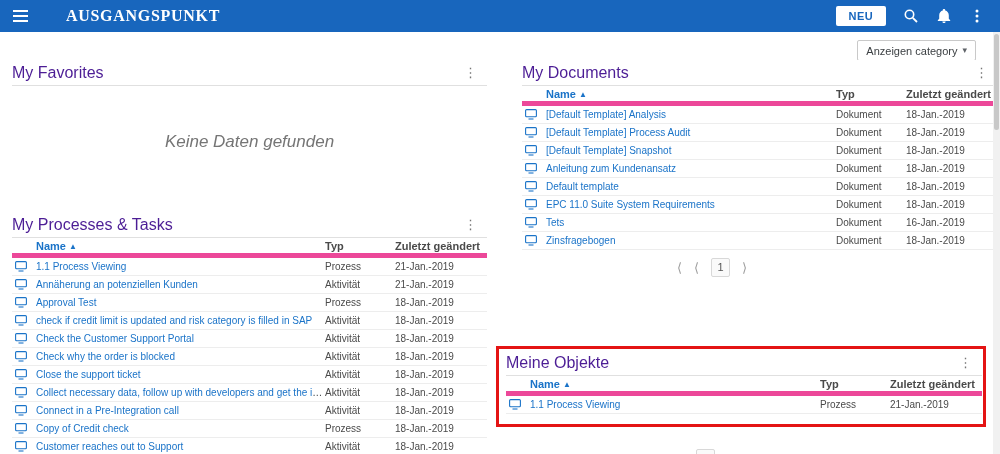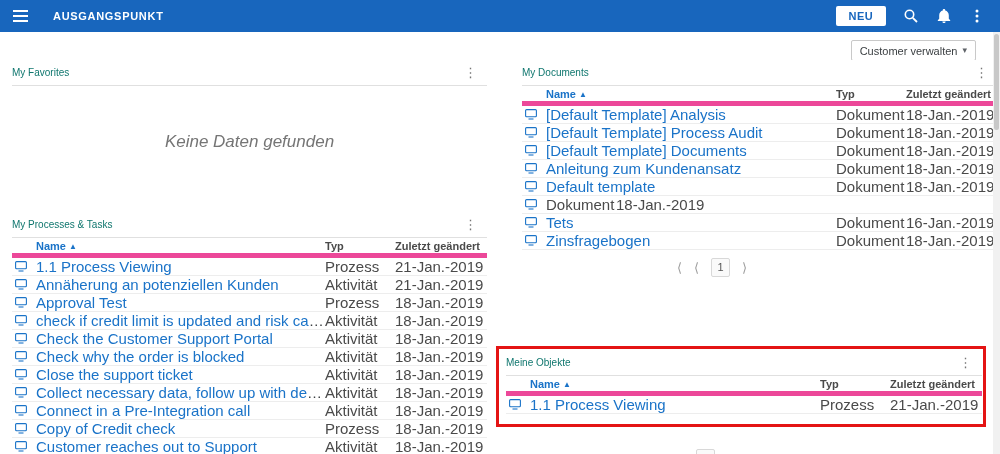--- a/index.html
+++ b/index.html
@@ -12,21 +12,21 @@
   }
 
   
   .app-header {
     position: absolute; top: 0; left: 0; width: 1000px; height: 32px;
     background: #1866bd; display: flex; align-items: center; color: #fff;
     z-index: 5;
   }
   .hamburger { margin-left: 13px; cursor: pointer; display: flex; flex-direction: column; gap: 3px; }
   .hamburger i { display: block; width: 15px; height: 2px; background: #fff; }
-  .app-title { margin-left: 25px; font-size: 11px; font-weight: bold; letter-spacing: .7px; }
+  .app-title { margin-left: 38px; font-size: 16px; font-weight: bold; letter-spacing: .7px; font-family: Liberation Serif, serif; }
   .header-right { margin-left: auto; display: flex; align-items: center; gap: 17px; margin-right: 15px; }
   .neu-btn {
     background: #fff; color: #1866bd; border: none; border-radius: 2px;
     font-family: inherit; font-size: 11px; font-weight: bold; letter-spacing: .4px;
     padding: 4px 13px; cursor: pointer; line-height: 12px;
   }
   .hicon { width: 16px; height: 16px; display: block; cursor: pointer; }
 
   
   .manage-views {
@@ -36,42 +36,42 @@
     padding: 0 8px; cursor: pointer; display: flex; align-items: center; gap: 5px;
   }
   .chev { font-size: 9px; color: #5f6368; line-height: 1; }
 
   
   .panel { position: absolute; background: #fff; }
   .panel-head {
     display: flex; align-items: center; justify-content: space-between;
     height: 26px; border-bottom: 1px solid #e0e0e0; padding-right: 6px;
   }
-  .panel-title { font-size: 10px; color: #0f766e; }
+  .panel-title { font-size: 16px; color: #4c1d95; }
   .kebab { color: #757575; font-size: 13px; cursor: pointer; padding: 0 4px; line-height: 1; }
 
   #favorites-panel { left: 12px; top: 60px; width: 475px; height: 140px; }
   #processes-panel { left: 12px; top: 212px; width: 475px; height: 242px; overflow: hidden; }
   #documents-panel { left: 522px; top: 60px; width: 476px; }
   #objects-panel   { left: 506px; top: 350px; width: 476px; }
 
   .empty-state {
     height: 112px; display: flex; align-items: center; justify-content: center;
     font-style: italic; font-size: 17px; color: #757575;
   }
 
   
   .thead {
     display: flex; align-items: center; height: 20px;
     border-bottom: 5px solid #ec4899;
     font-size: 11px; font-weight: bold; color: #1a73c8;
   }
   .trow {
     display: flex; align-items: center; height: 18px;
-    border-bottom: 1px solid #ededed; font-size: 15px; cursor: pointer;
+    border-bottom: 1px solid #ededed; font-size: 10px; cursor: pointer;
   }
   .c-icon { width: 24px; display: flex; align-items: center; padding-left: 3px; flex: none; }
   .c-name { flex: 1; min-width: 0; white-space: nowrap; overflow: hidden; text-overflow: ellipsis; }
   .c-typ  { width: 70px; flex: none; color: #4a4a4a; }
   .c-date { width: 92px; flex: none; text-align: left; color: #4a4a4a; padding-right: 2px; }
   a.row-link { color: #1a73c8; text-decoration: none; }
   .sort-arrow { font-size: 8px; margin-left: 3px; vertical-align: 1px; }
   .model-icon { width: 12px; height: 11px; display: block; }
 
   
@@ -127,21 +127,21 @@
     </svg>
     <svg class="hicon" viewBox="0 0 16 16">
       <circle cx="8" cy="3" r="1.5" fill="#fff"></circle>
         <circle cx="8" cy="8" r="1.5" fill="#fff"></circle>
         <circle cx="8" cy="13" r="1.5" fill="#fff"></circle>
     </svg>
   </div>
 </div>
 
 <button class="manage-views">
-  <span>Customer verwalten</span>
+  <span>Anzeigen category</span>
   <span class="chev">▾</span>
 </button>
 
 <div class="panel" id="favorites-panel">
   <div class="panel-head">
     <span class="panel-title">My Favorites</span>
     <span class="kebab">⋮</span>
   </div>
   <div class="empty-state">Keine Daten gefunden</div>
 </div>
@@ -330,21 +330,21 @@
         <span class="c-date">18-Jan.-2019</span>
       </div>
 
       <div class="trow">
         <span class="c-icon">
           <svg class="model-icon" viewBox="0 0 12 11">
             <rect x="0.6" y="0.6" width="10.8" height="7.2" rx="1" fill="none" stroke="#1a73c8" stroke-width="1.1"></rect>
             <line x1="3.5" y1="10" x2="8.5" y2="10" stroke="#1a73c8" stroke-width="1.1"></line>
           </svg>
         </span>
-        <span class="c-name"><a href="#" class="row-link">[Default Template] Documents</a></span>
+        <span class="c-name"><a href="#" class="row-link">[Default Template] Snapshot</a></span>
         <span class="c-typ">Dokument</span>
         <span class="c-date">18-Jan.-2019</span>
       </div>
 
       <div class="trow">
         <span class="c-icon">
           <svg class="model-icon" viewBox="0 0 12 11">
             <rect x="0.6" y="0.6" width="10.8" height="7.2" rx="1" fill="none" stroke="#1a73c8" stroke-width="1.1"></rect>
             <line x1="3.5" y1="10" x2="8.5" y2="10" stroke="#1a73c8" stroke-width="1.1"></line>
           </svg>
@@ -366,20 +366,21 @@
         <span class="c-date">18-Jan.-2019</span>
       </div>
 
       <div class="trow">
         <span class="c-icon">
           <svg class="model-icon" viewBox="0 0 12 11">
             <rect x="0.6" y="0.6" width="10.8" height="7.2" rx="1" fill="none" stroke="#1a73c8" stroke-width="1.1"></rect>
             <line x1="3.5" y1="10" x2="8.5" y2="10" stroke="#1a73c8" stroke-width="1.1"></line>
           </svg>
         </span>
+        <span class="c-name"><a href="#" class="row-link">EPC 11.0 Suite System Requirements</a></span>
         <span class="c-typ">Dokument</span>
         <span class="c-date">18-Jan.-2019</span>
       </div>
 
       <div class="trow">
         <span class="c-icon">
           <svg class="model-icon" viewBox="0 0 12 11">
             <rect x="0.6" y="0.6" width="10.8" height="7.2" rx="1" fill="none" stroke="#1a73c8" stroke-width="1.1"></rect>
             <line x1="3.5" y1="10" x2="8.5" y2="10" stroke="#1a73c8" stroke-width="1.1"></line>
           </svg>

